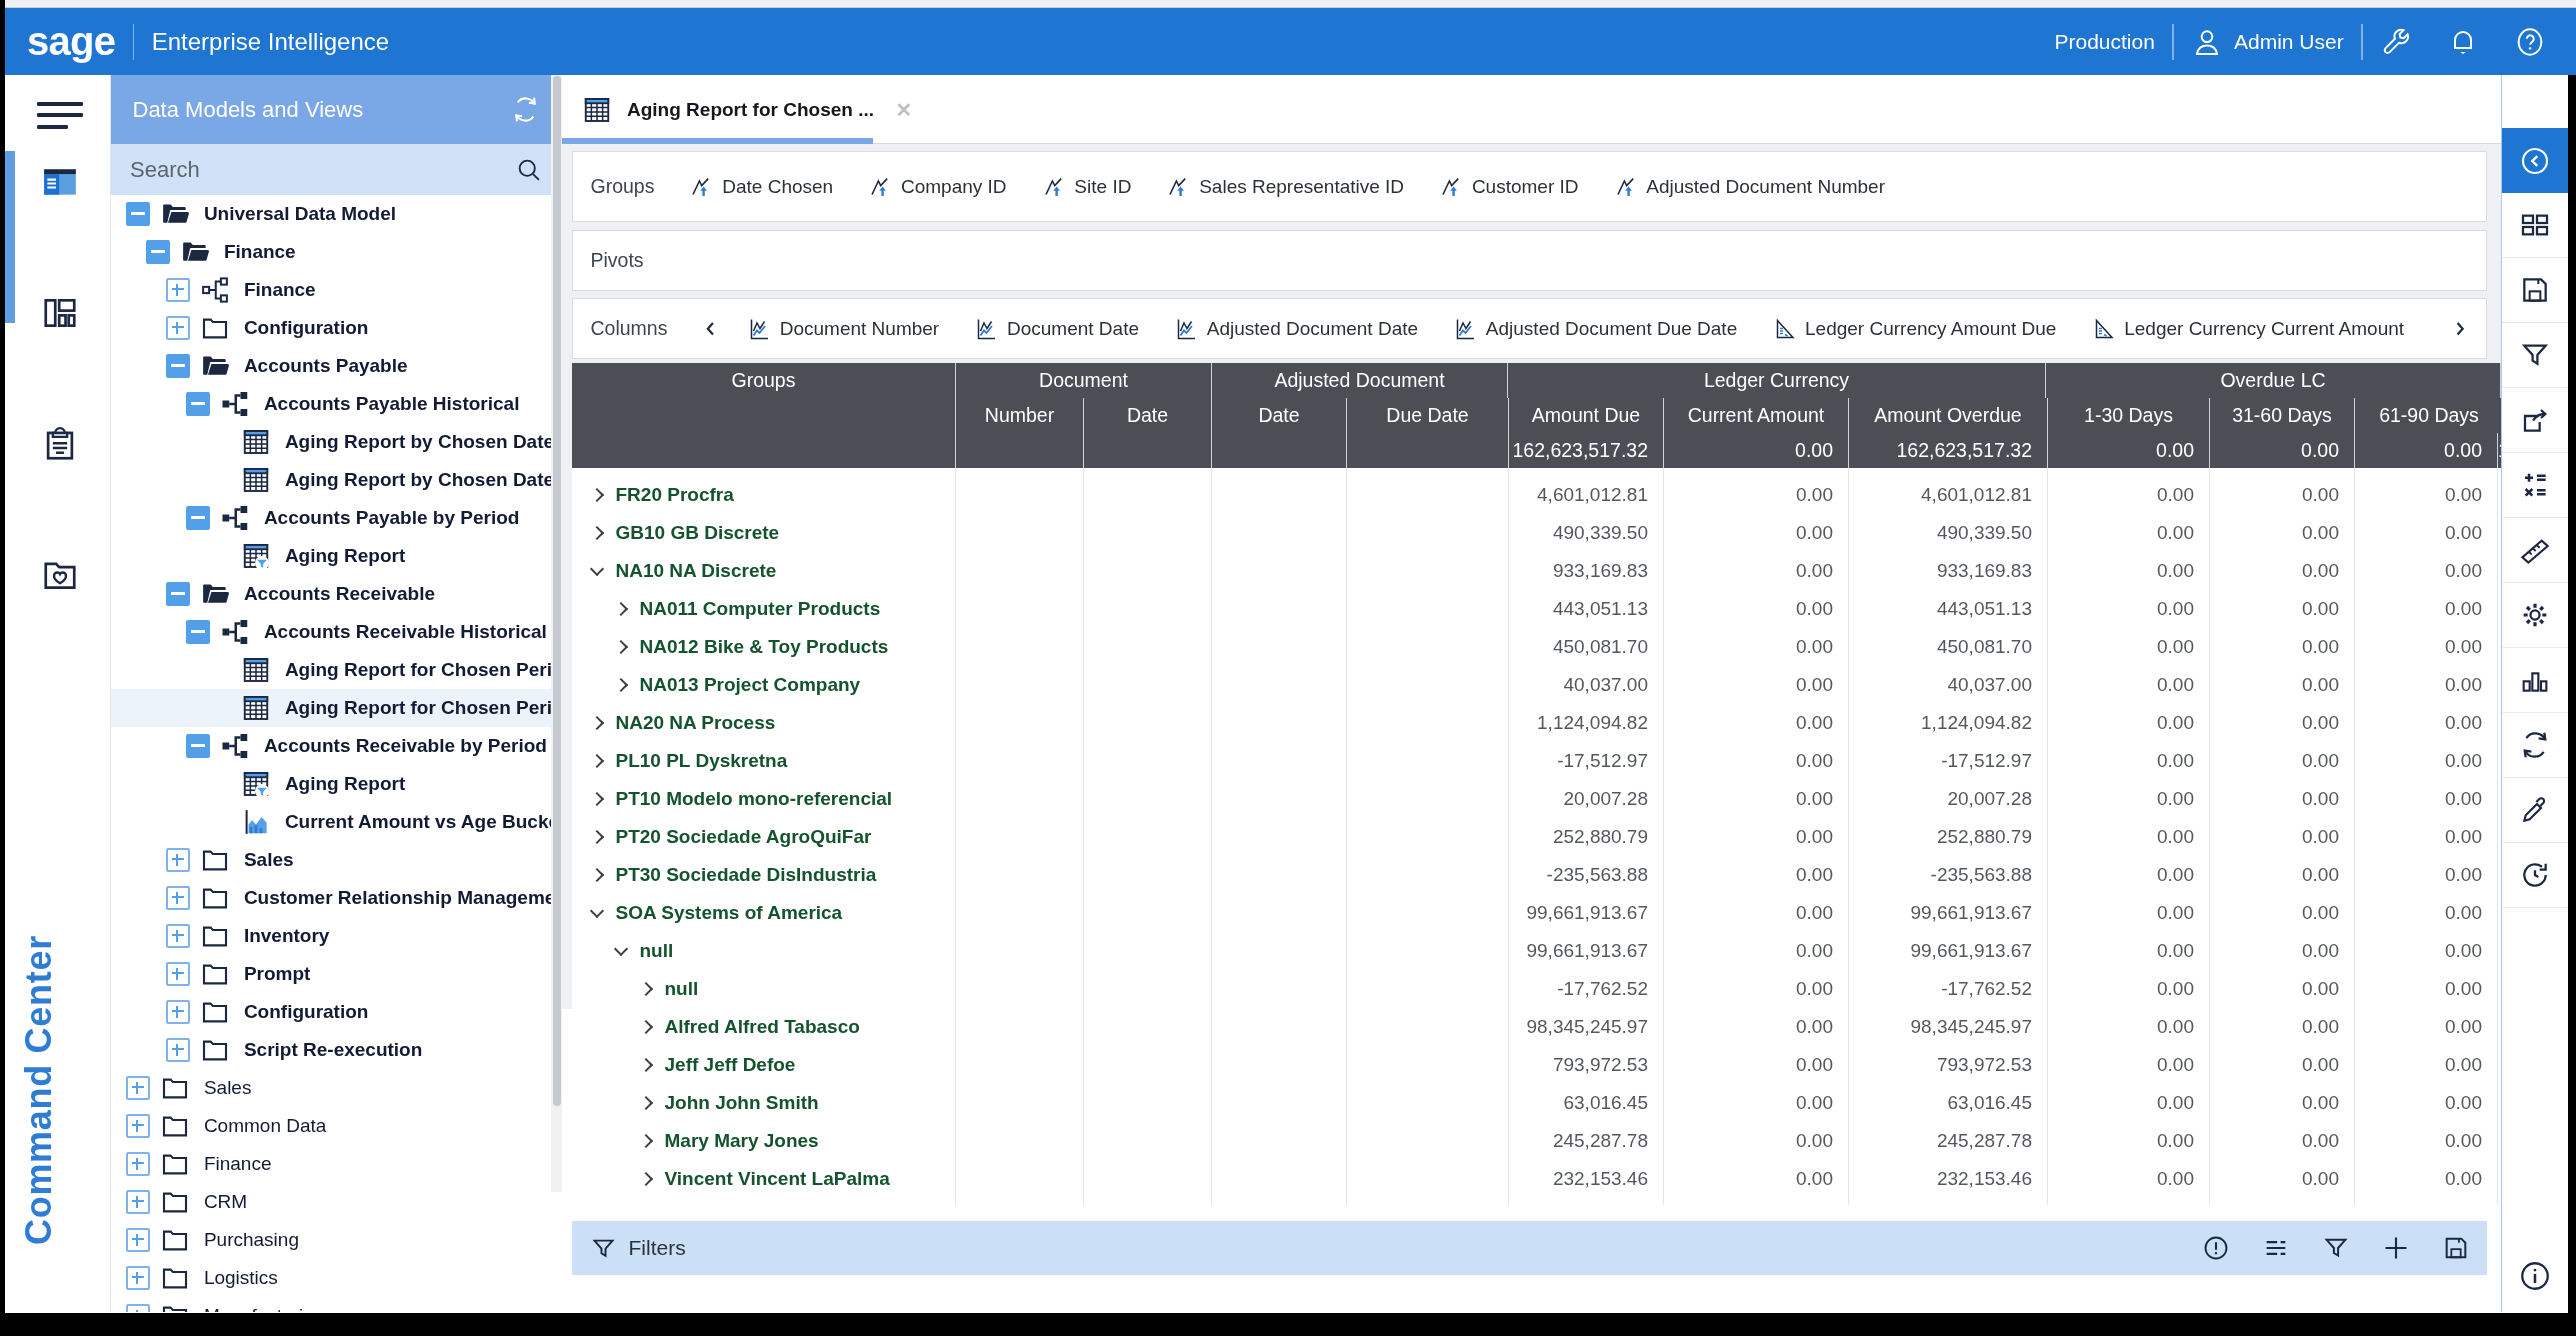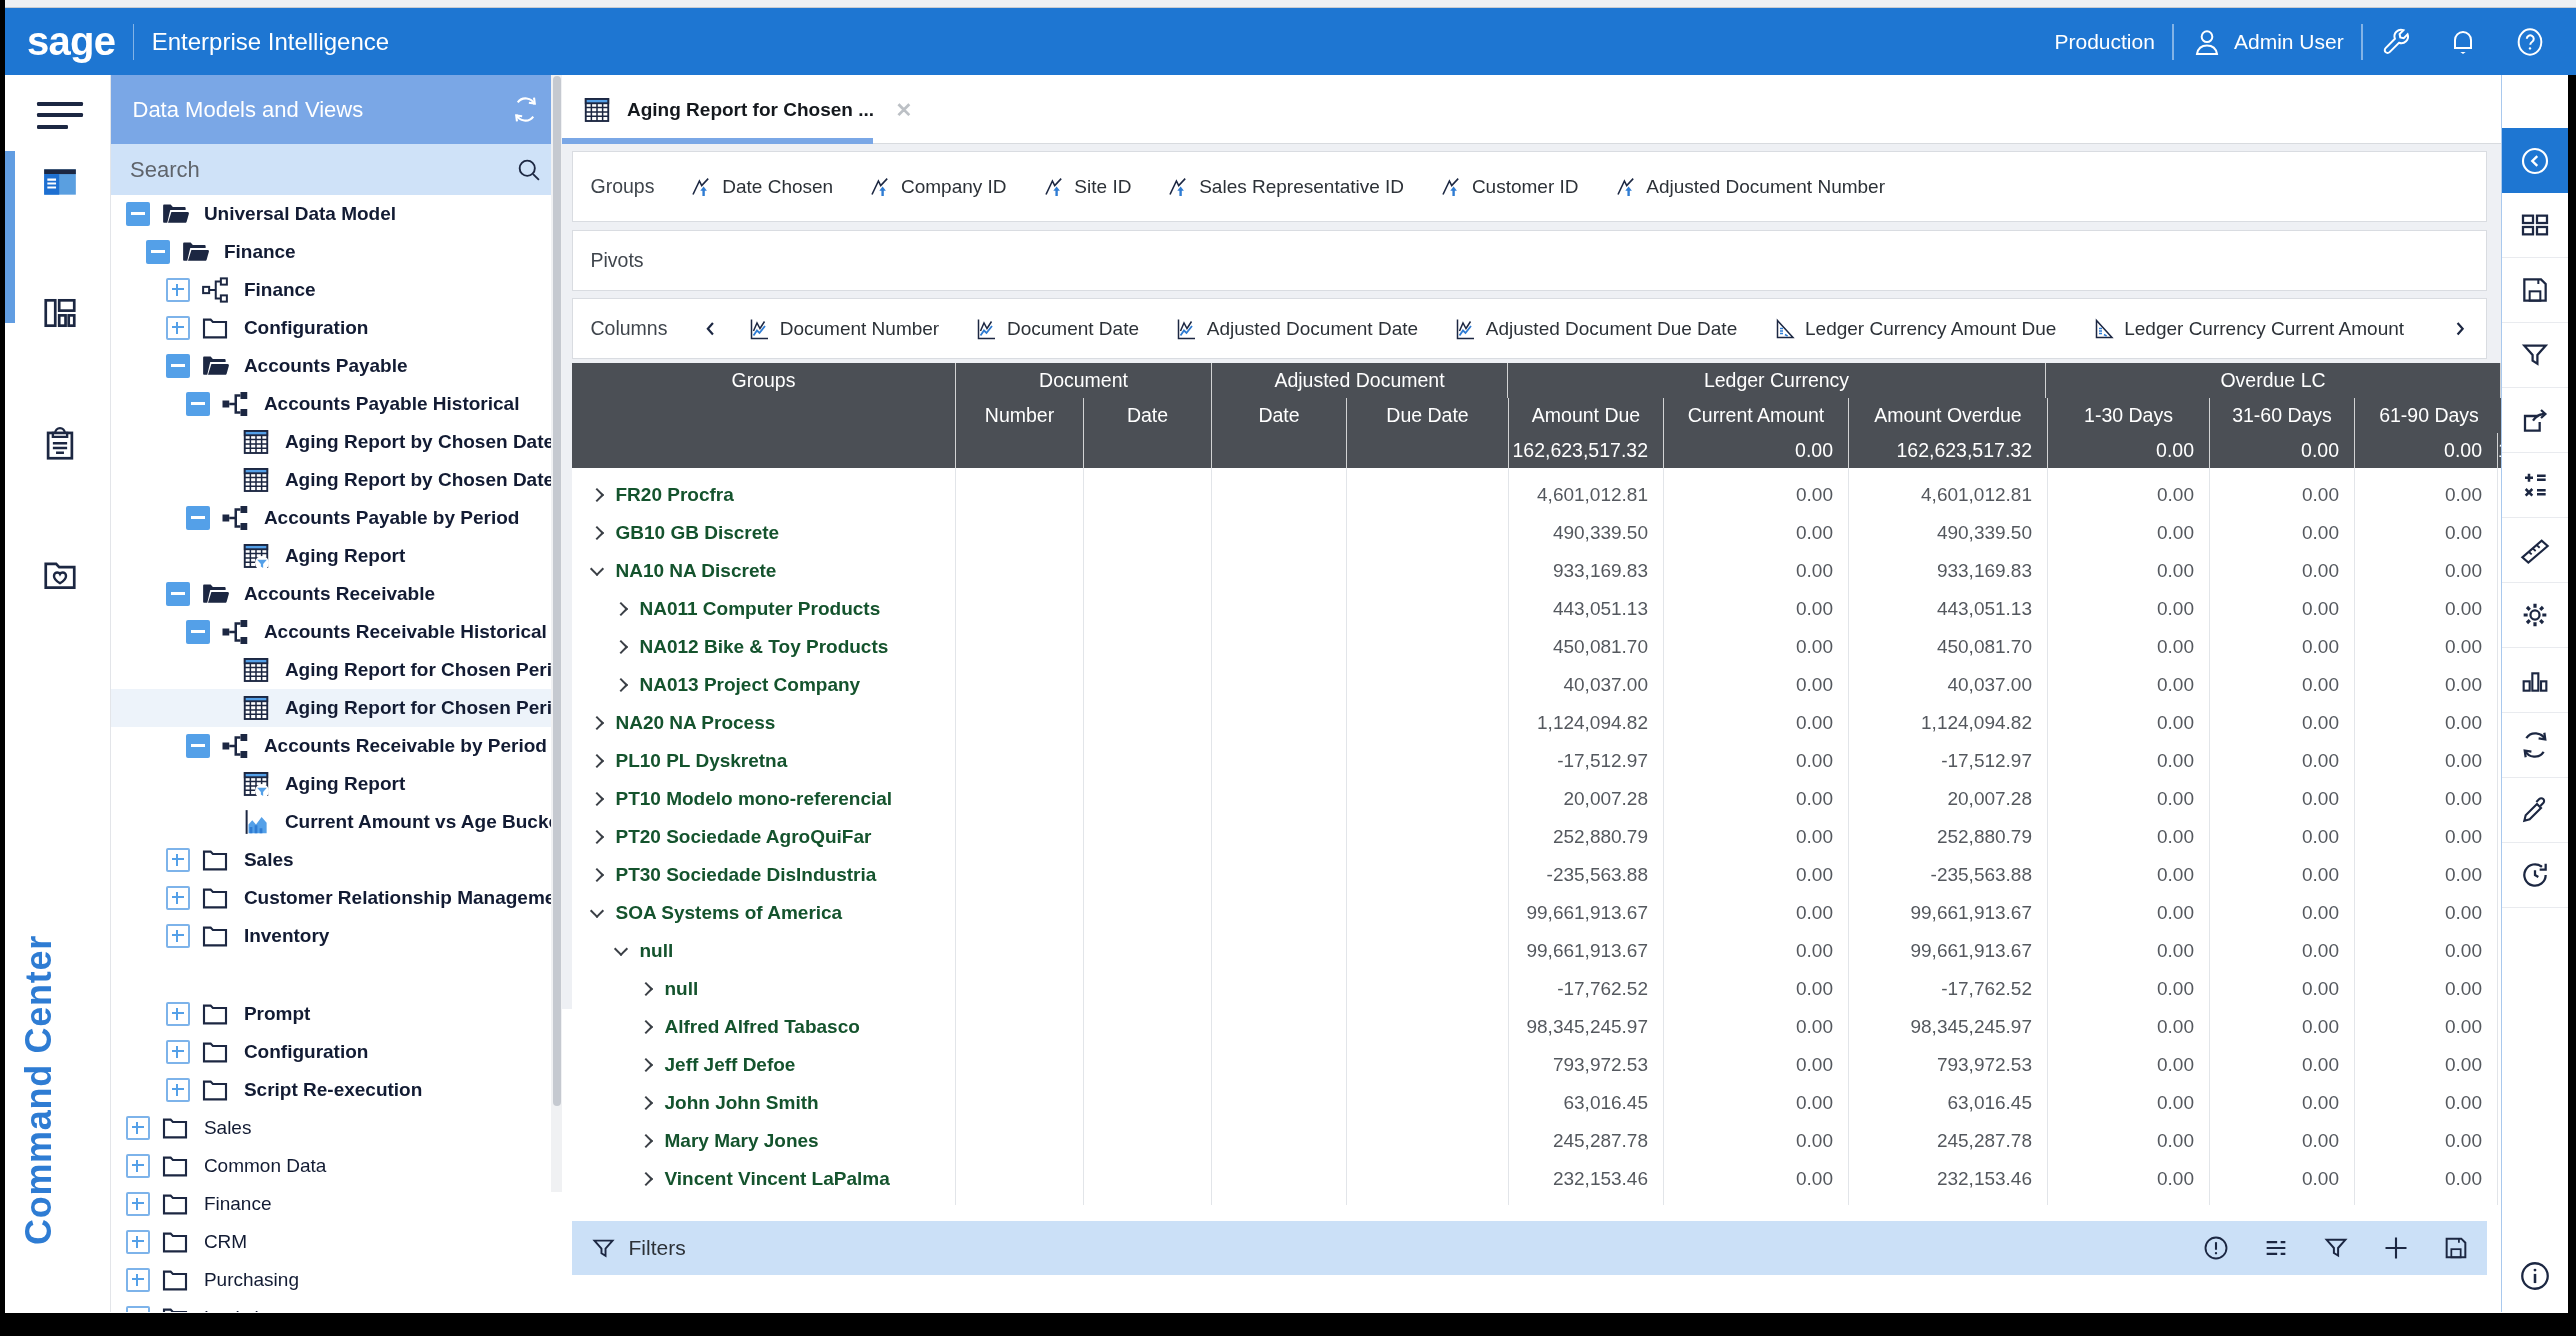--- a/index.html
+++ b/index.html
@@ -429,21 +429,21 @@
       </div>
       <div class="trow" style="padding-left: 55px;">
         <span class="t-exp plus"></span>
         <span class="ic t-ico">
           <svg viewBox="0 0 24 24" xmlns="http://www.w3.org/2000/svg">
             <path d="M3.2 19.5V5.3h5.3l1.8 1.9h10.5v12.3z" fill="none" stroke="#1c2742" stroke-width="1.7"></path>
           </svg>
         </span>
         <span class="t-label b">Inventory</span>
       </div>
-      <div class="trow" style="padding-left: 55px; margin-top: 40px;">
+      <div class="trow" style="padding-left: 55px;">
         <span class="t-exp plus"></span>
         <span class="ic t-ico">
           <svg viewBox="0 0 24 24" xmlns="http://www.w3.org/2000/svg">
             <path d="M3.2 19.5V5.3h5.3l1.8 1.9h10.5v12.3z" fill="none" stroke="#1c2742" stroke-width="1.7"></path>
           </svg>
         </span>
         <span class="t-label b">Prompt</span>
       </div>
       <div class="trow" style="padding-left: 55px;">
         <span class="t-exp plus"></span>

